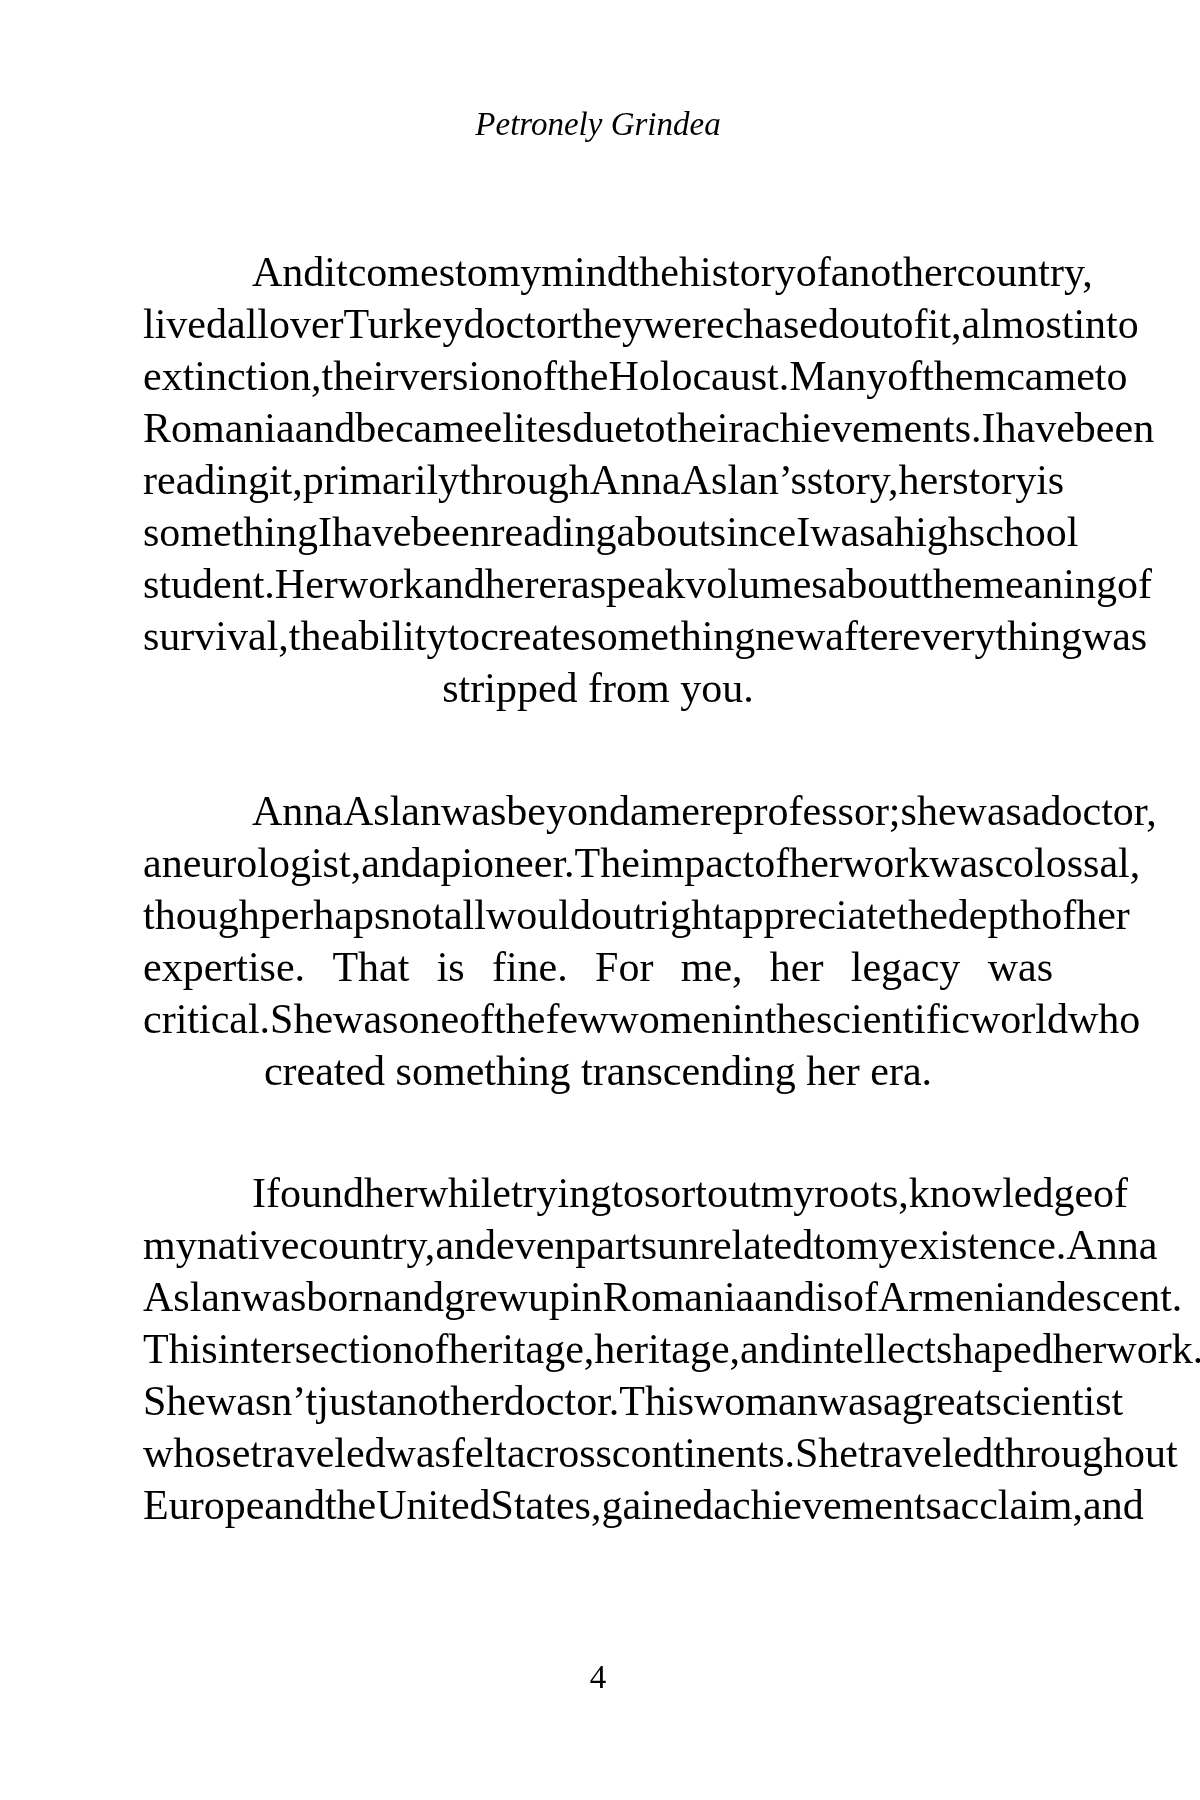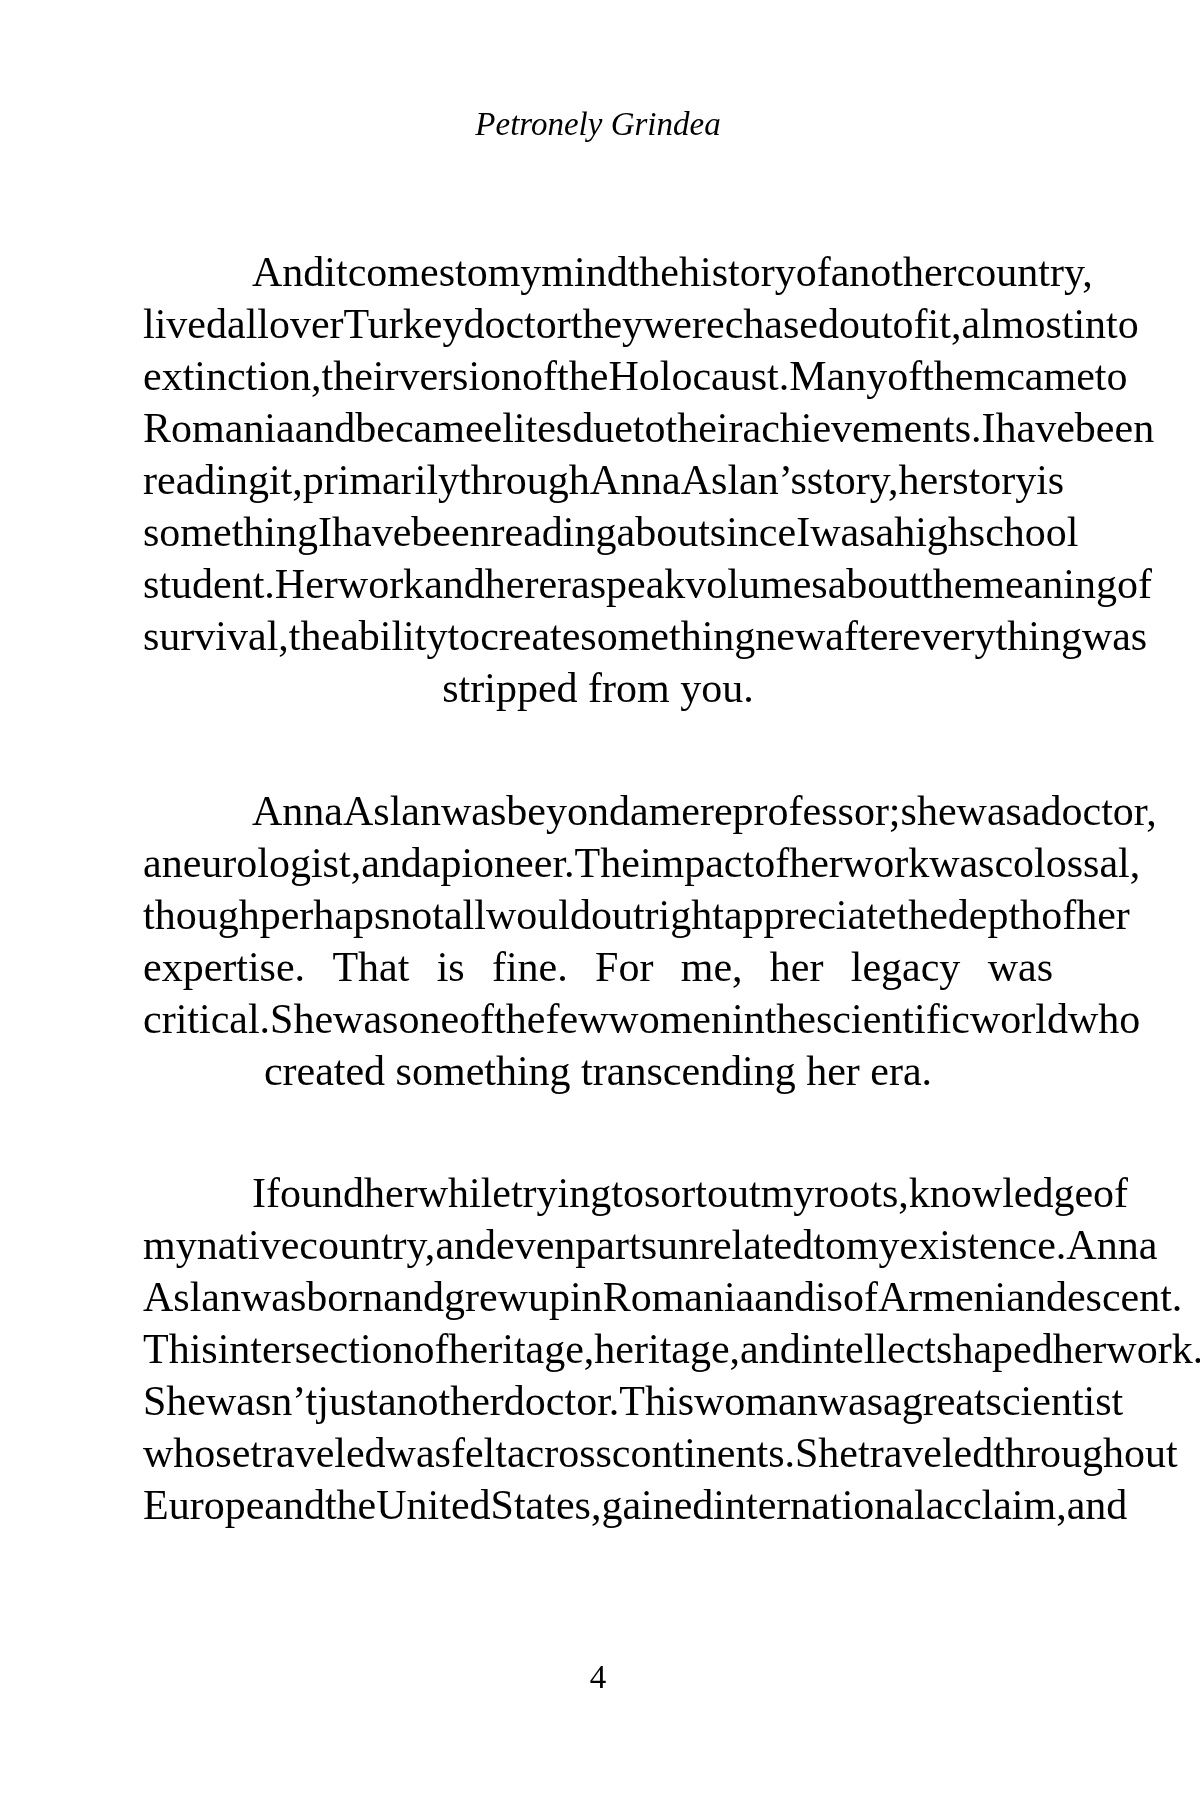--- a/index.html
+++ b/index.html
@@ -296,19 +296,19 @@
       <span>traveled</span>
       <span>throughout</span>
     </div>
     <div class="line just">
       <span>Europe</span>
       <span>and</span>
       <span>the</span>
       <span>United</span>
       <span>States,</span>
       <span>gained</span>
-      <span>international</span>
+      <span>achievements</span>
       <span>acclaim,</span>
       <span>and</span>
     </div>
   </div>
 
 <div class="folio">4</div>
 
 </body></html>

